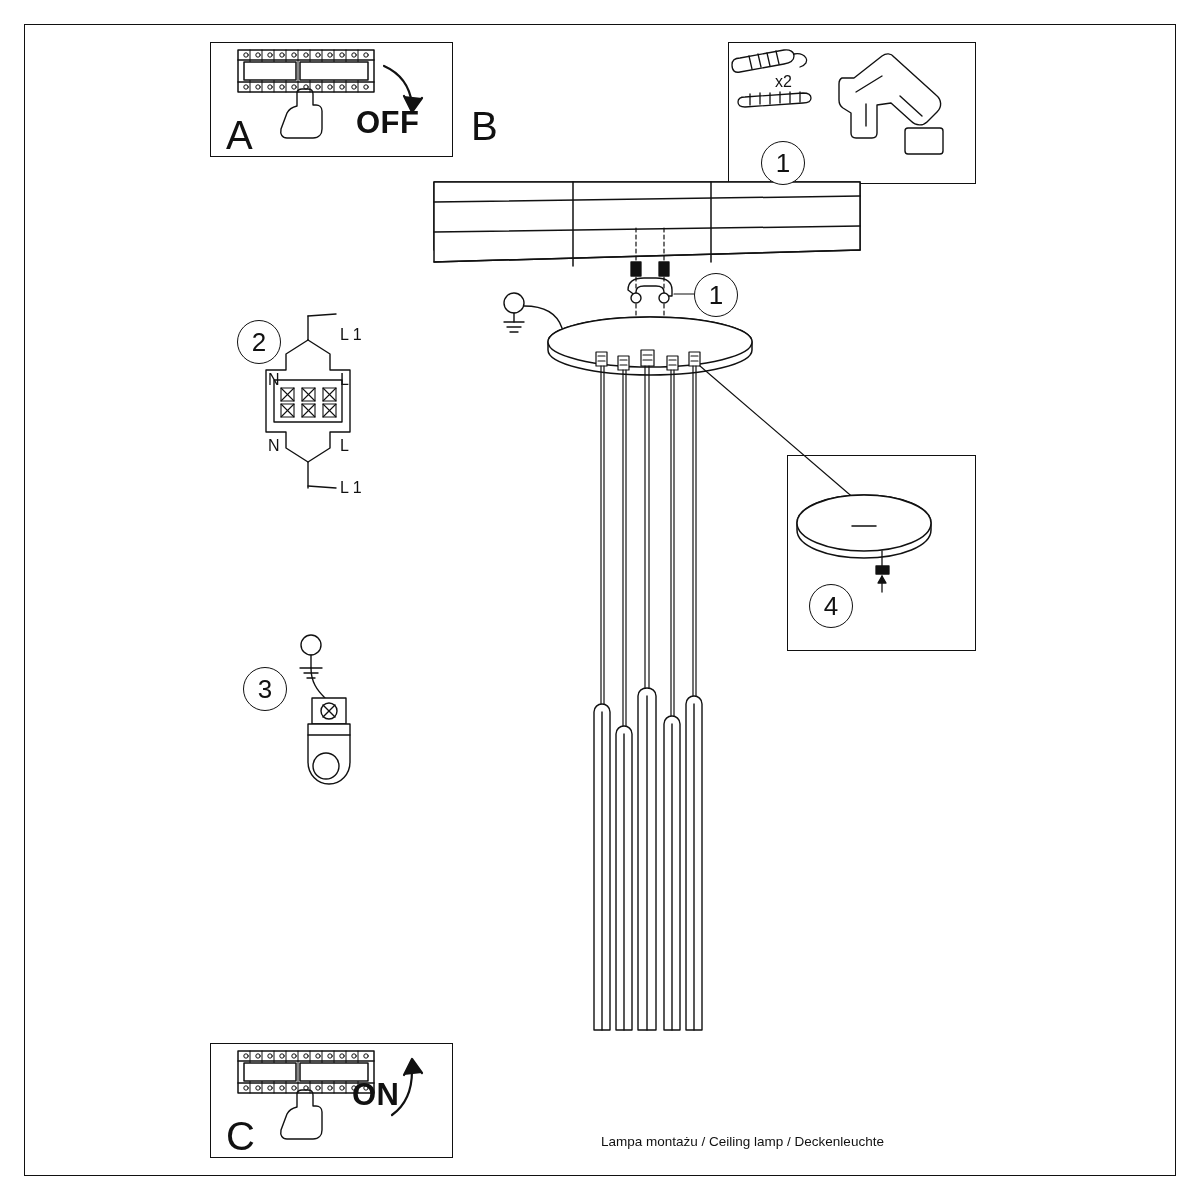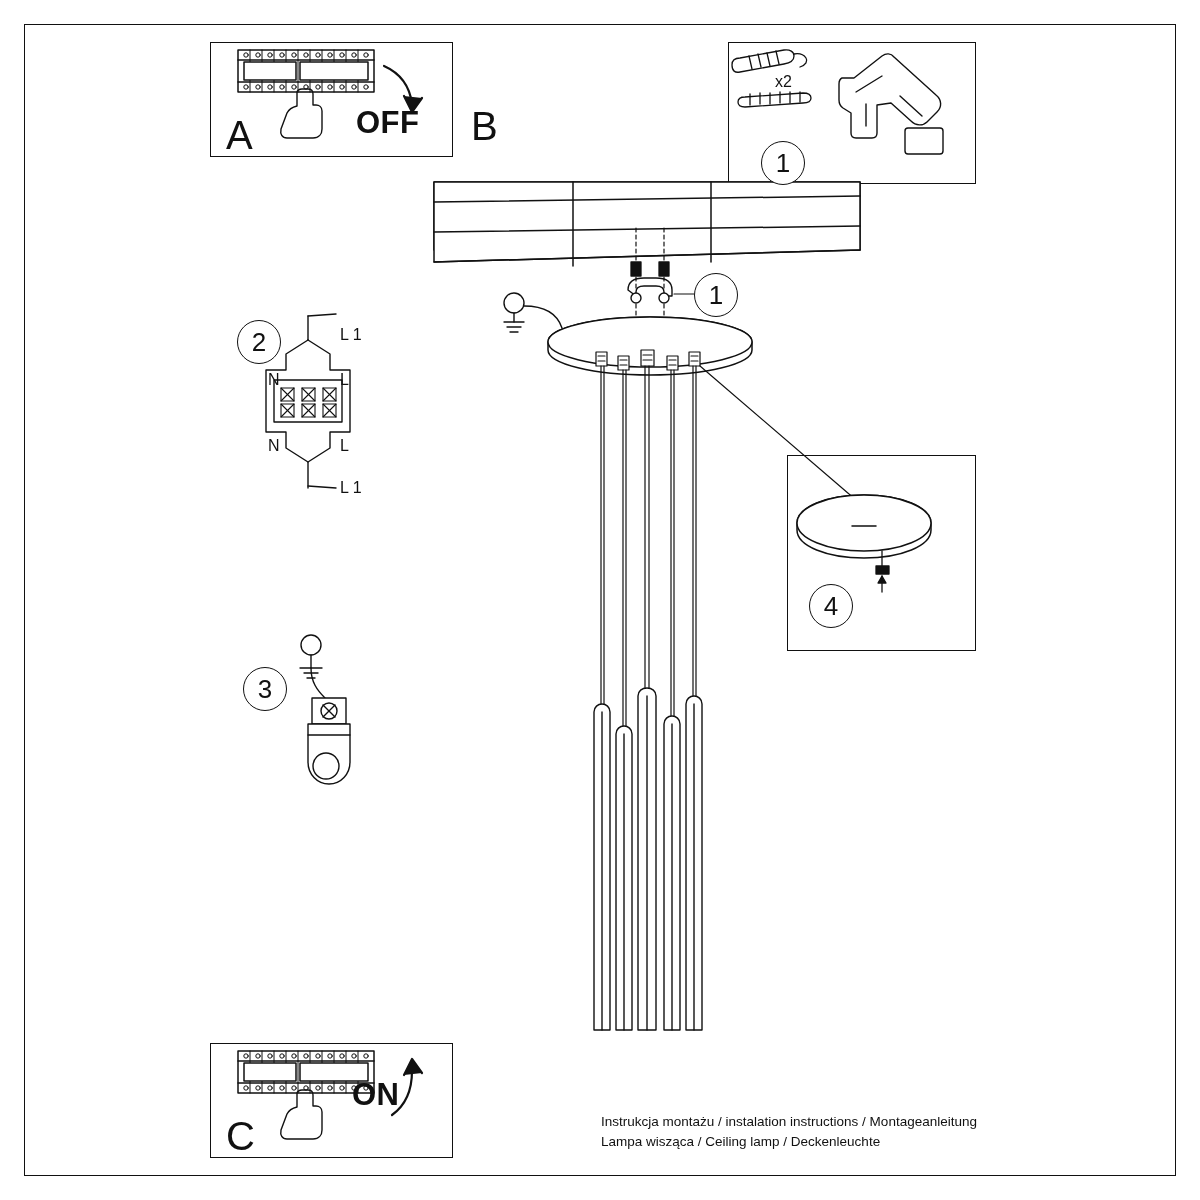--- a/index.html
+++ b/index.html
@@ -384,16 +384,15 @@
   <div class="callout-num" style="left:243px; top:667px;">3</div>
   <div class="callout-num" style="left:809px; top:584px;">4</div>
 
   <div class="lbl tiny" style="left:340px; top:326px;">L 1</div>
   <div class="lbl tiny" style="left:268px; top:371px;">N</div>
   <div class="lbl tiny" style="left:340px; top:371px;">L</div>
   <div class="lbl tiny" style="left:268px; top:437px;">N</div>
   <div class="lbl tiny" style="left:340px; top:437px;">L</div>
   <div class="lbl tiny" style="left:340px; top:479px;">L 1</div>
 
-  <div class="footer" style="left:601px; top:1112px;">Instrukcja montażu / instalation instructions / Montageanleitung</div>
-  <div class="footer" style="left:601px; top:1132px;">Lampa wisząca / Ceiling lamp / Deckenleuchte</div>
+  <div class="footer" style="left:601px; top:1132px;">Lampa montażu / Ceiling lamp / Deckenleuchte</div>
 
 </div>
 
 </body></html>

